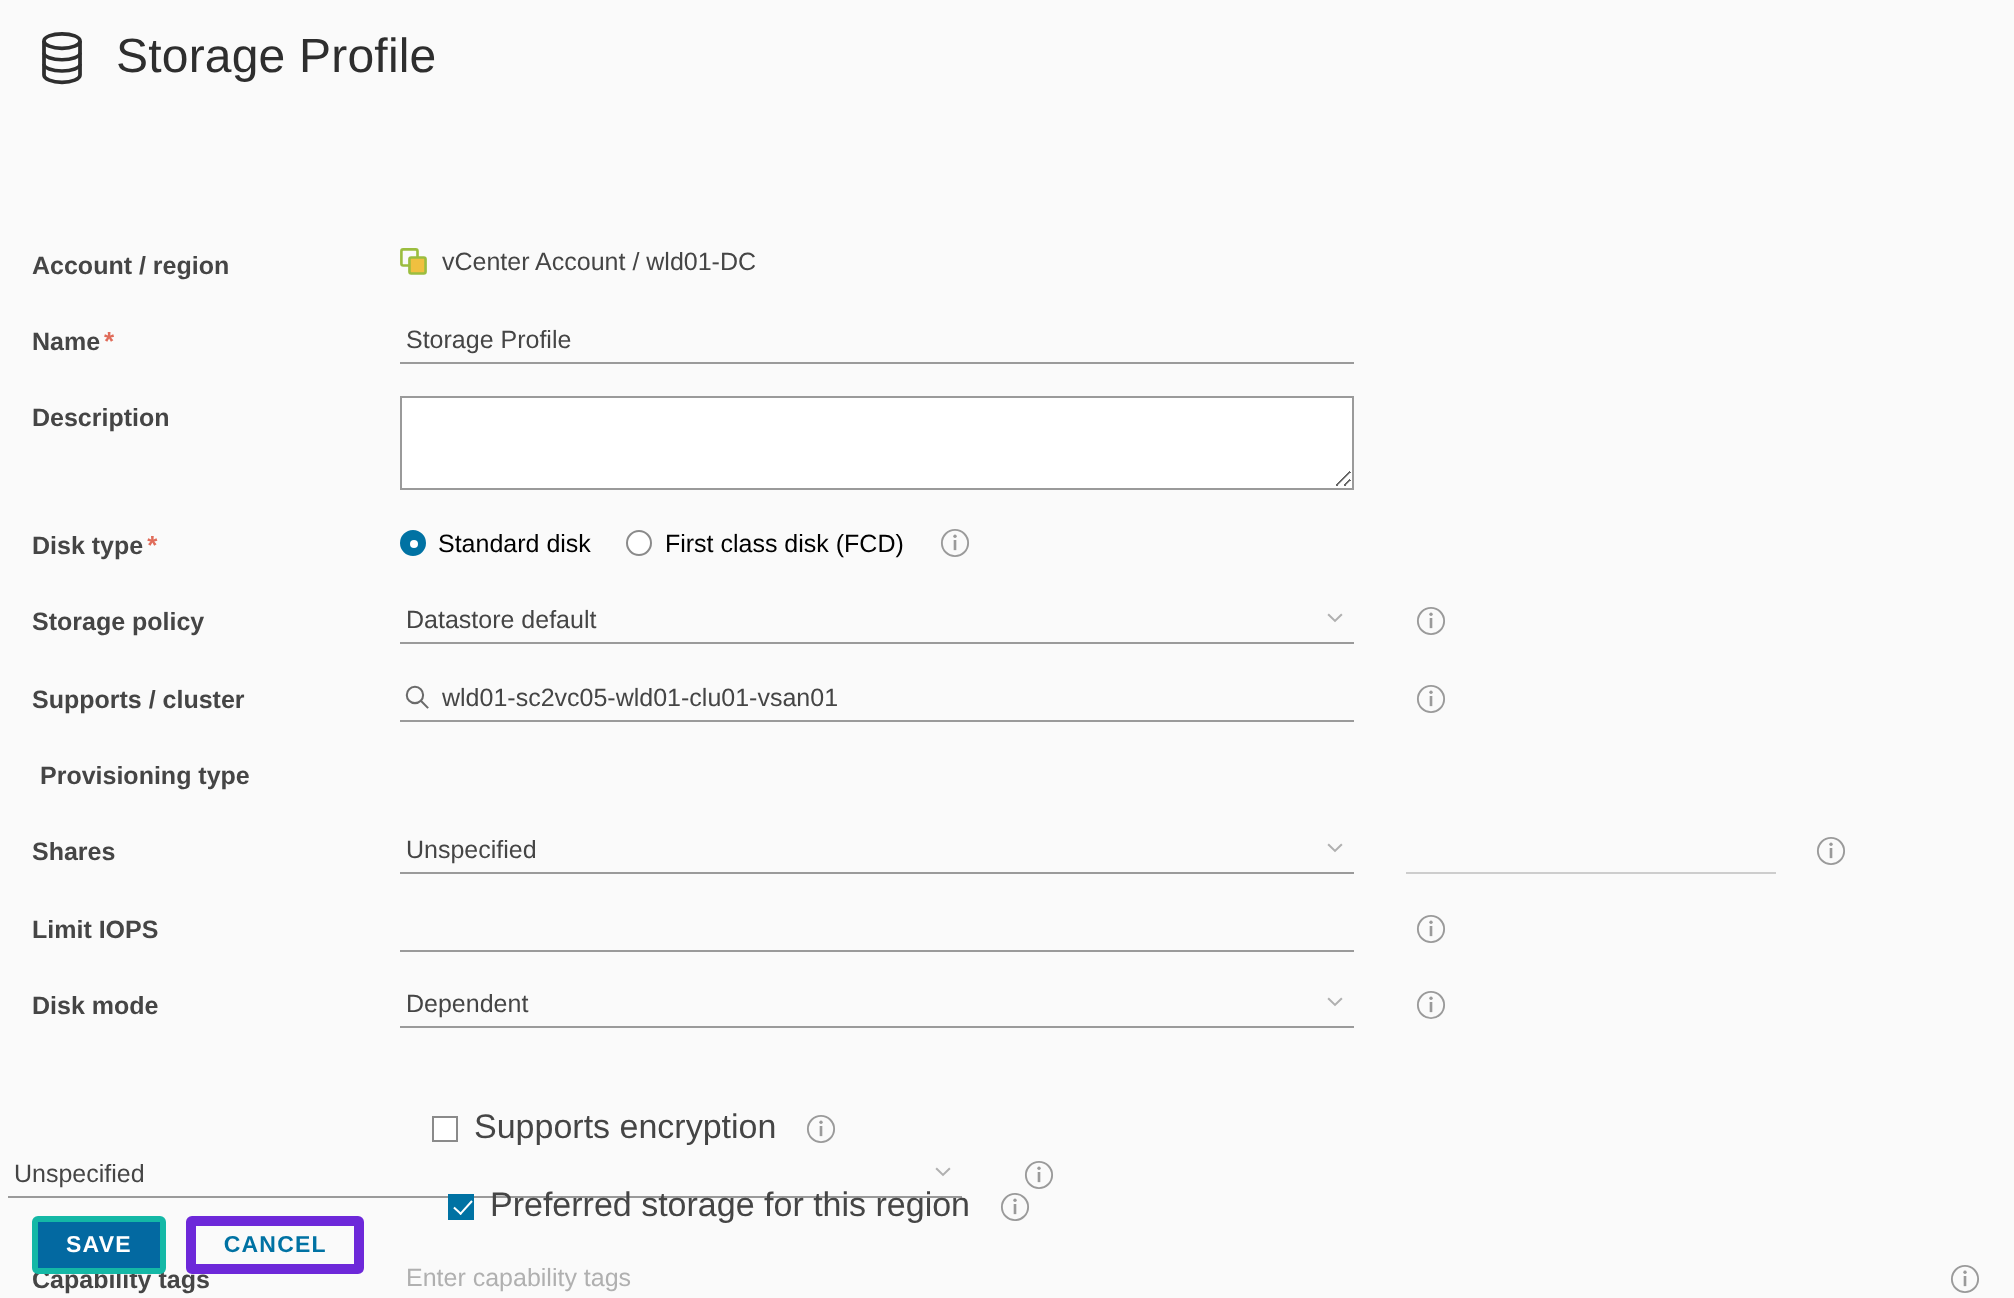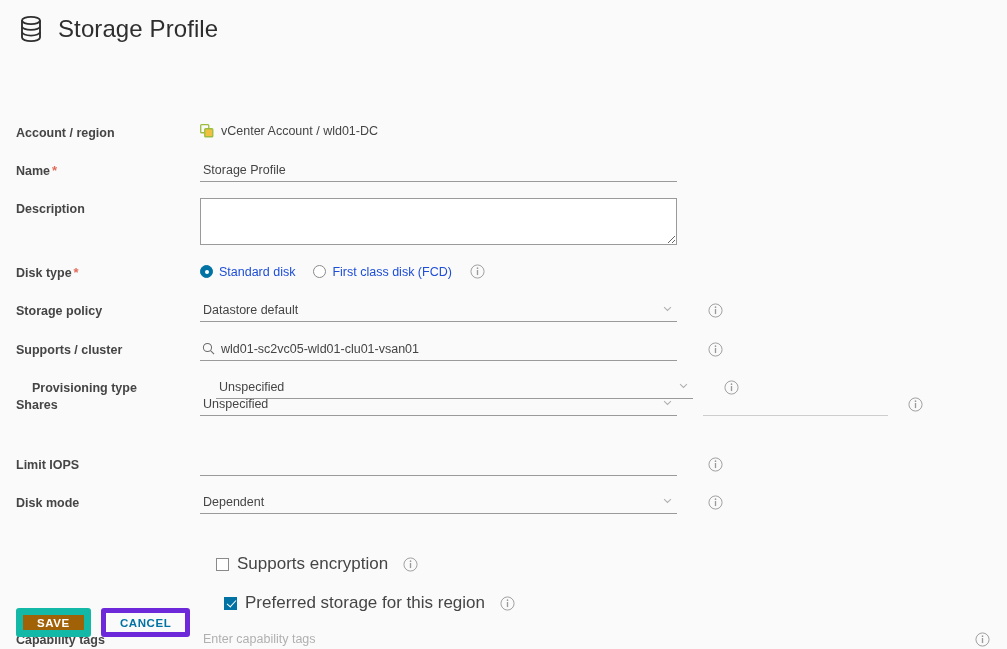--- a/index.html
+++ b/index.html
@@ -181,21 +181,21 @@
   }
   .radio.on::after {
     content: "";
     position: absolute;
     left: 50%; top: 50%;
     width: 4px; height: 4px;
     margin: -2px 0 0 -2px;
     border-radius: 50%;
     background: #fff;
   }
-  .radio-label { font-size: 12.5px; color: #1d4ed8; }
+  .radio-label { font-size: 12.5px; color: #000000; }
 
   
   .cbox-row {
     display: flex;
     align-items: center;
     gap: 8px;
   }
   .cbox {
     width: 13px;
     height: 13px;
@@ -237,22 +237,22 @@
     font-weight: 600;
     letter-spacing: 0.6px;
     height: 29px;
     min-width: 60px;
     padding: 0 14px;
     border-radius: 3px;
     cursor: pointer;
     box-sizing: border-box;
   }
   .btn-primary {
-    background: #a16207;
-    border: 7px solid #14b8a6;
+    background: #0369a1;
+    border: 3px solid #14b8a6;
     color: #fff;
   }
   .btn-secondary {
     background: transparent;
     border: 5px solid #6d28d9;
     color: #0072a3;
   }
 </style>
 </head>
 <body>
@@ -349,38 +349,38 @@
         <input class="uinput" type="text" value="wld01-sc2vc05-wld01-clu01-vsan01" style="">
       </div>
       <svg class="info" style="left:508px; top:3px;" viewBox="0 0 16 16">
         <circle cx="8" cy="8" r="7" fill="none" stroke="#9a9a9a" stroke-width="1"></circle>
         <circle cx="8" cy="4.4" r="0.9" fill="#9a9a9a"></circle>
         <rect x="7.3" y="6.4" width="1.4" height="5.4" fill="#9a9a9a"></rect>
       </svg>
     </div>
   </div>
 
-  <div class="row" style="position:absolute; left:16px; top:311px; width:805px;">
+  <div class="row" style="position:absolute; left:4px; top:311px; width:805px;flex-direction:column;">
     <div class="lbl">Provisioning type</div>
     <div class="ctl">
       <div class="sel-wrap">
         <input class="uinput" type="text" readonly="" value="Unspecified" style="">
         <svg class="chev" viewBox="0 0 10 7">
           <path d="M1 1.3 L5 5.2 L9 1.3" fill="none" stroke="#b0b0b0" stroke-width="1.2"></path>
         </svg>
       </div>
       <svg class="info" style="left:508px; top:3px;" viewBox="0 0 16 16">
         <circle cx="8" cy="8" r="7" fill="none" stroke="#9a9a9a" stroke-width="1"></circle>
         <circle cx="8" cy="4.4" r="0.9" fill="#9a9a9a"></circle>
         <rect x="7.3" y="6.4" width="1.4" height="5.4" fill="#9a9a9a"></rect>
       </svg>
     </div>
   </div>
 
-  <div class="row" style="position:absolute; left:0; top:328px; width:1007px;">
+  <div class="row" style="position:absolute; left:0; top:349px; width:1007px;">
     <div class="lbl">Shares</div>
     <div class="ctl">
       <div class="sel-wrap">
         <input class="uinput" type="text" readonly="" value="Unspecified" style="">
         <svg class="chev" viewBox="0 0 10 7">
           <path d="M1 1.3 L5 5.2 L9 1.3" fill="none" stroke="#b0b0b0" stroke-width="1.2"></path>
         </svg>
       </div>
       <input class="uinput" type="text" disabled="" style="position: absolute; left: 503px; top: 0px; width: 185px;" value="">
       <svg class="info" style="left:708px; top:3px;" viewBox="0 0 16 16">

